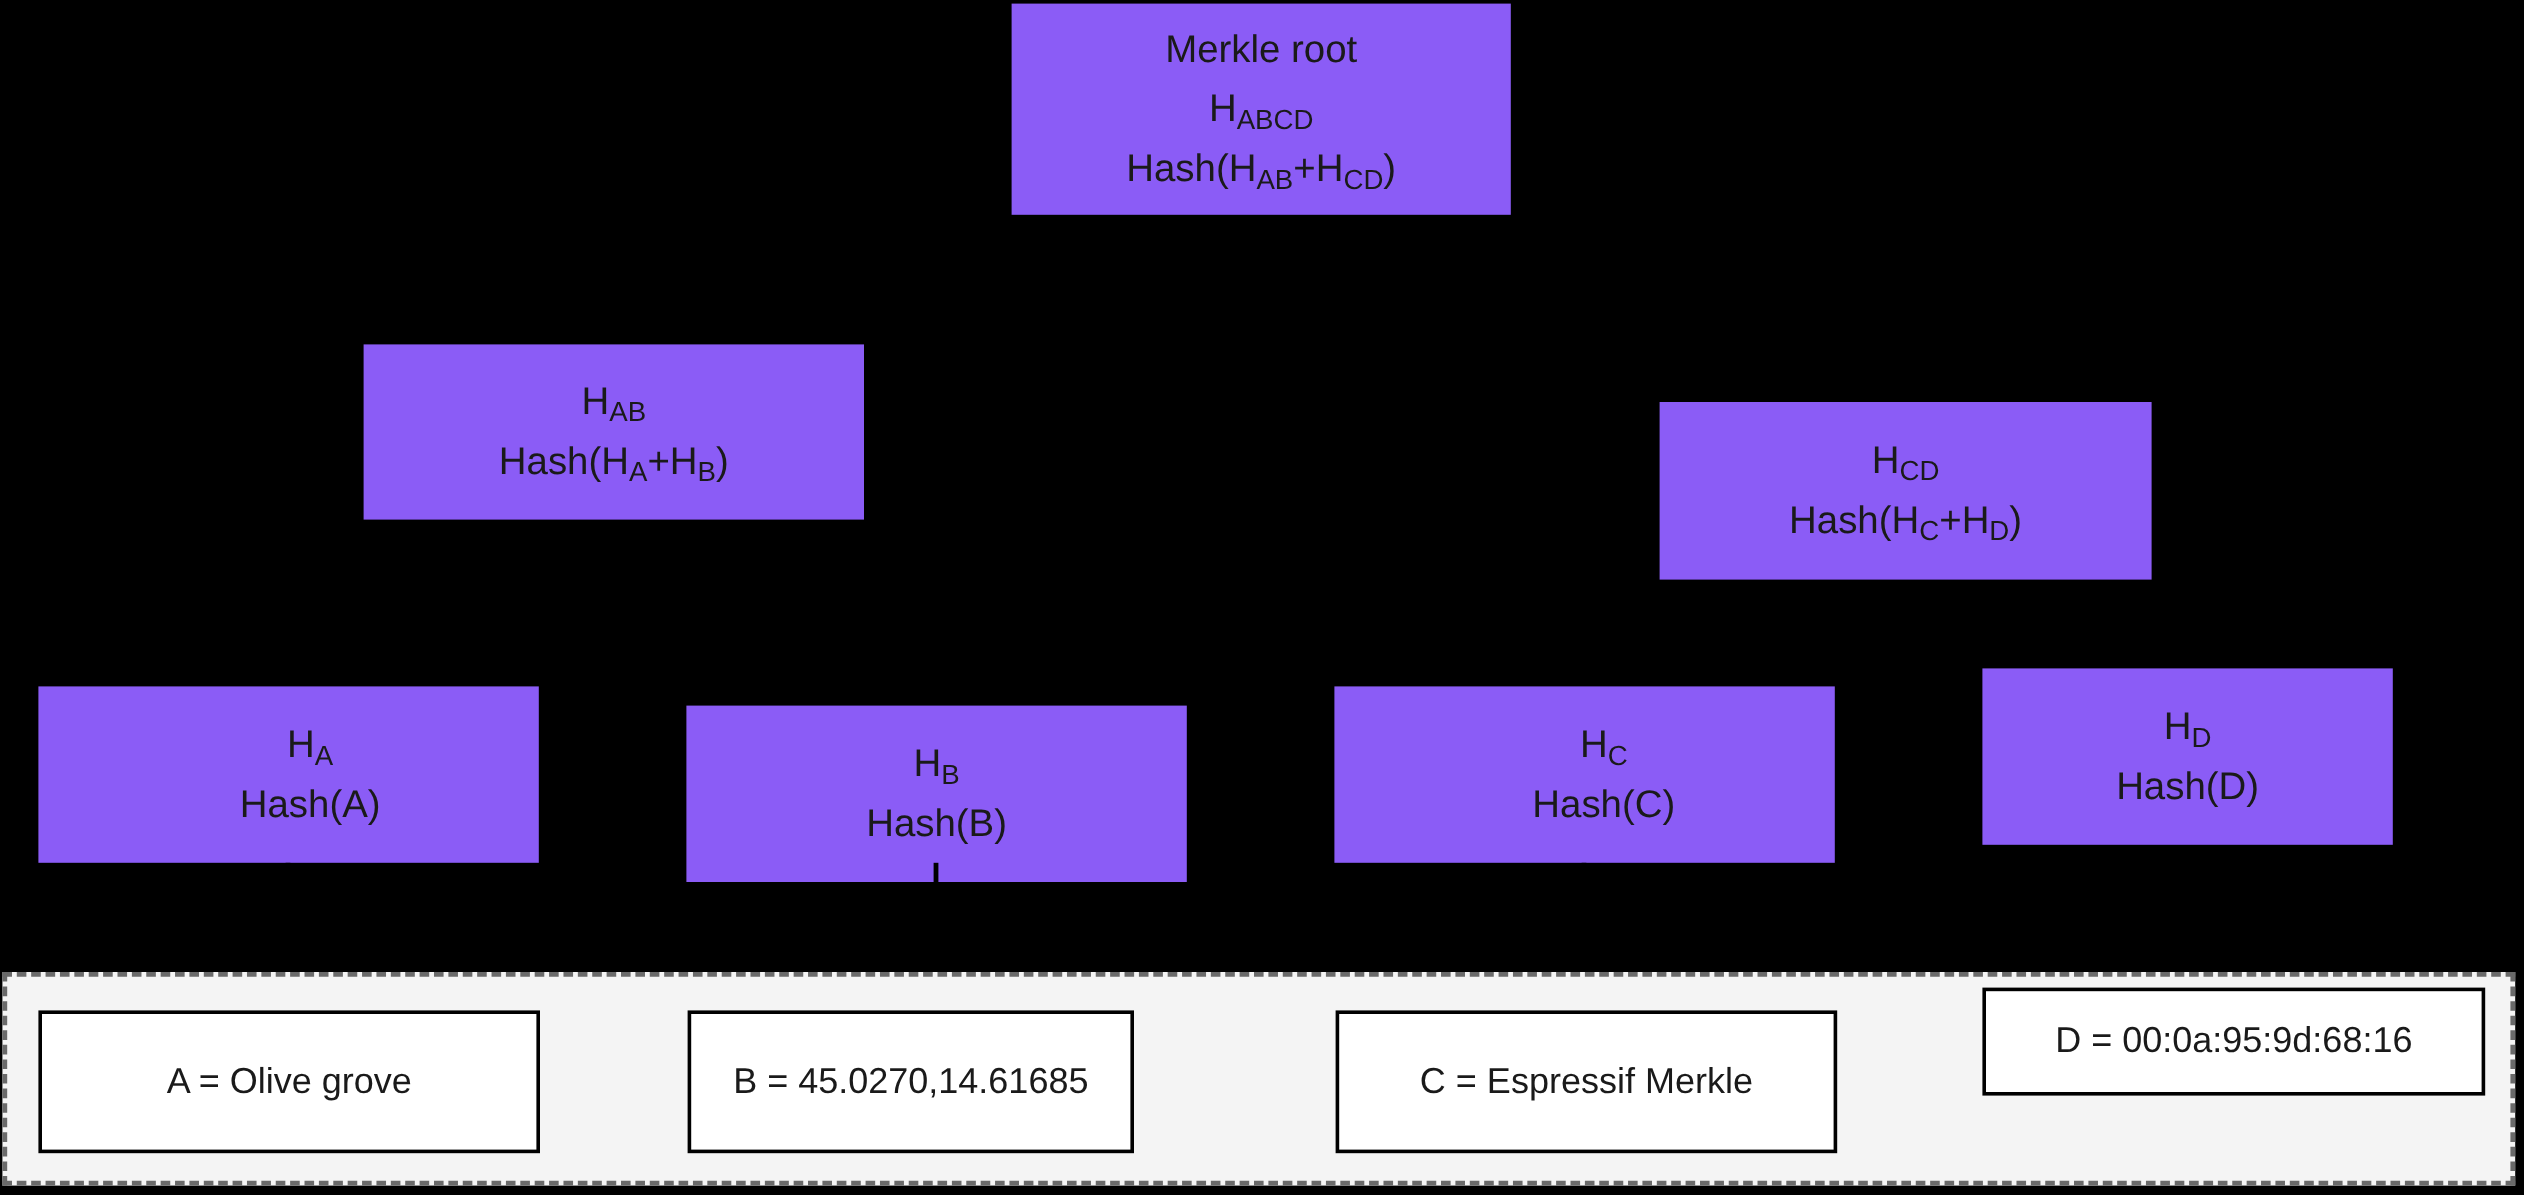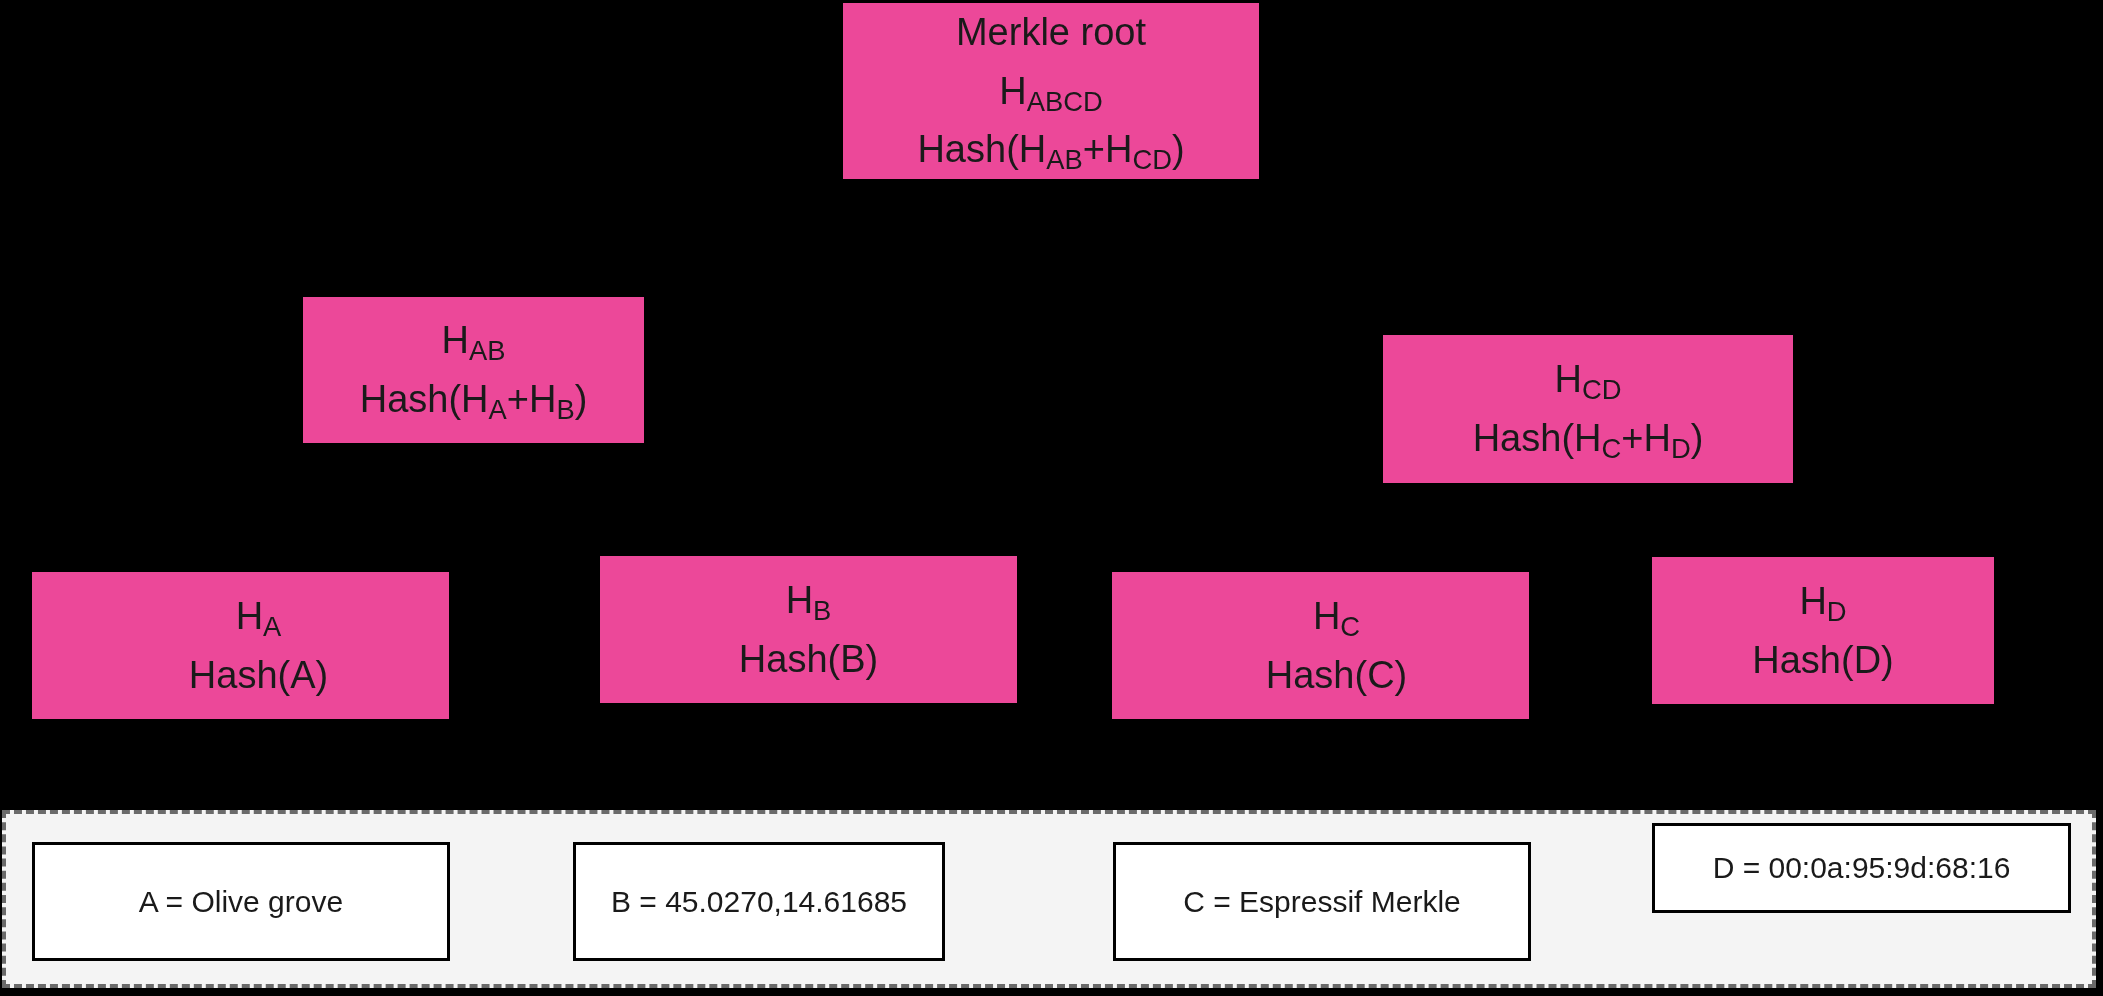--- a/index.html
+++ b/index.html
@@ -11,41 +11,41 @@
     width: 2103px;
     height: 996px;
     background: #000000;
     color: #1a1a1a;
     overflow: hidden;
   }
 
   
   .node {
     position: absolute;
-    background: #ec4899;
+    background: #8b5cf6;
     display: flex;
     flex-direction: column;
     align-items: center;
     justify-content: center;
     text-align: center;
-    font-size: 38px;
+    font-size: 32px;
     line-height: 1.55;
     white-space: nowrap;
   }
   .node sub, .databox sub {
     font-size: 0.72em;
     line-height: 0;
     vertical-align: -0.27em;
   }
 
   #node-root { left: 843px; top: 3px;   width: 416px; height: 176px; }
-  #node-hab  { left: 303px; top: 297px; width: 341px; height: 146px; }
+  #node-hab  { left: 303px; top: 287px; width: 417px; height: 146px; }
   #node-hcd  { left: 1383px;top: 287px; width: 410px; height: 148px; margin-top: 48px; }
   #node-ha   { left: 32px;  top: 572px; width: 417px; height: 147px; padding-left: 36px; }
-  #node-hb   { left: 572px; top: 556px; width: 417px; height: 147px; margin-left: 28px; }
+  #node-hb   { left: 572px; top: 588px; width: 417px; height: 147px; }
   #node-hc   { left: 1112px;top: 572px; width: 417px; height: 147px; padding-left: 32px; }
   #node-hd   { left: 1652px;top: 557px; width: 342px; height: 147px; }
 
   
   .leaf-container {
     position: absolute;
     left: 2px; top: 810px;
     width: 2094px; height: 178px;
     background: #f4f4f4;
     border: 4px dashed #6a6a6a;

